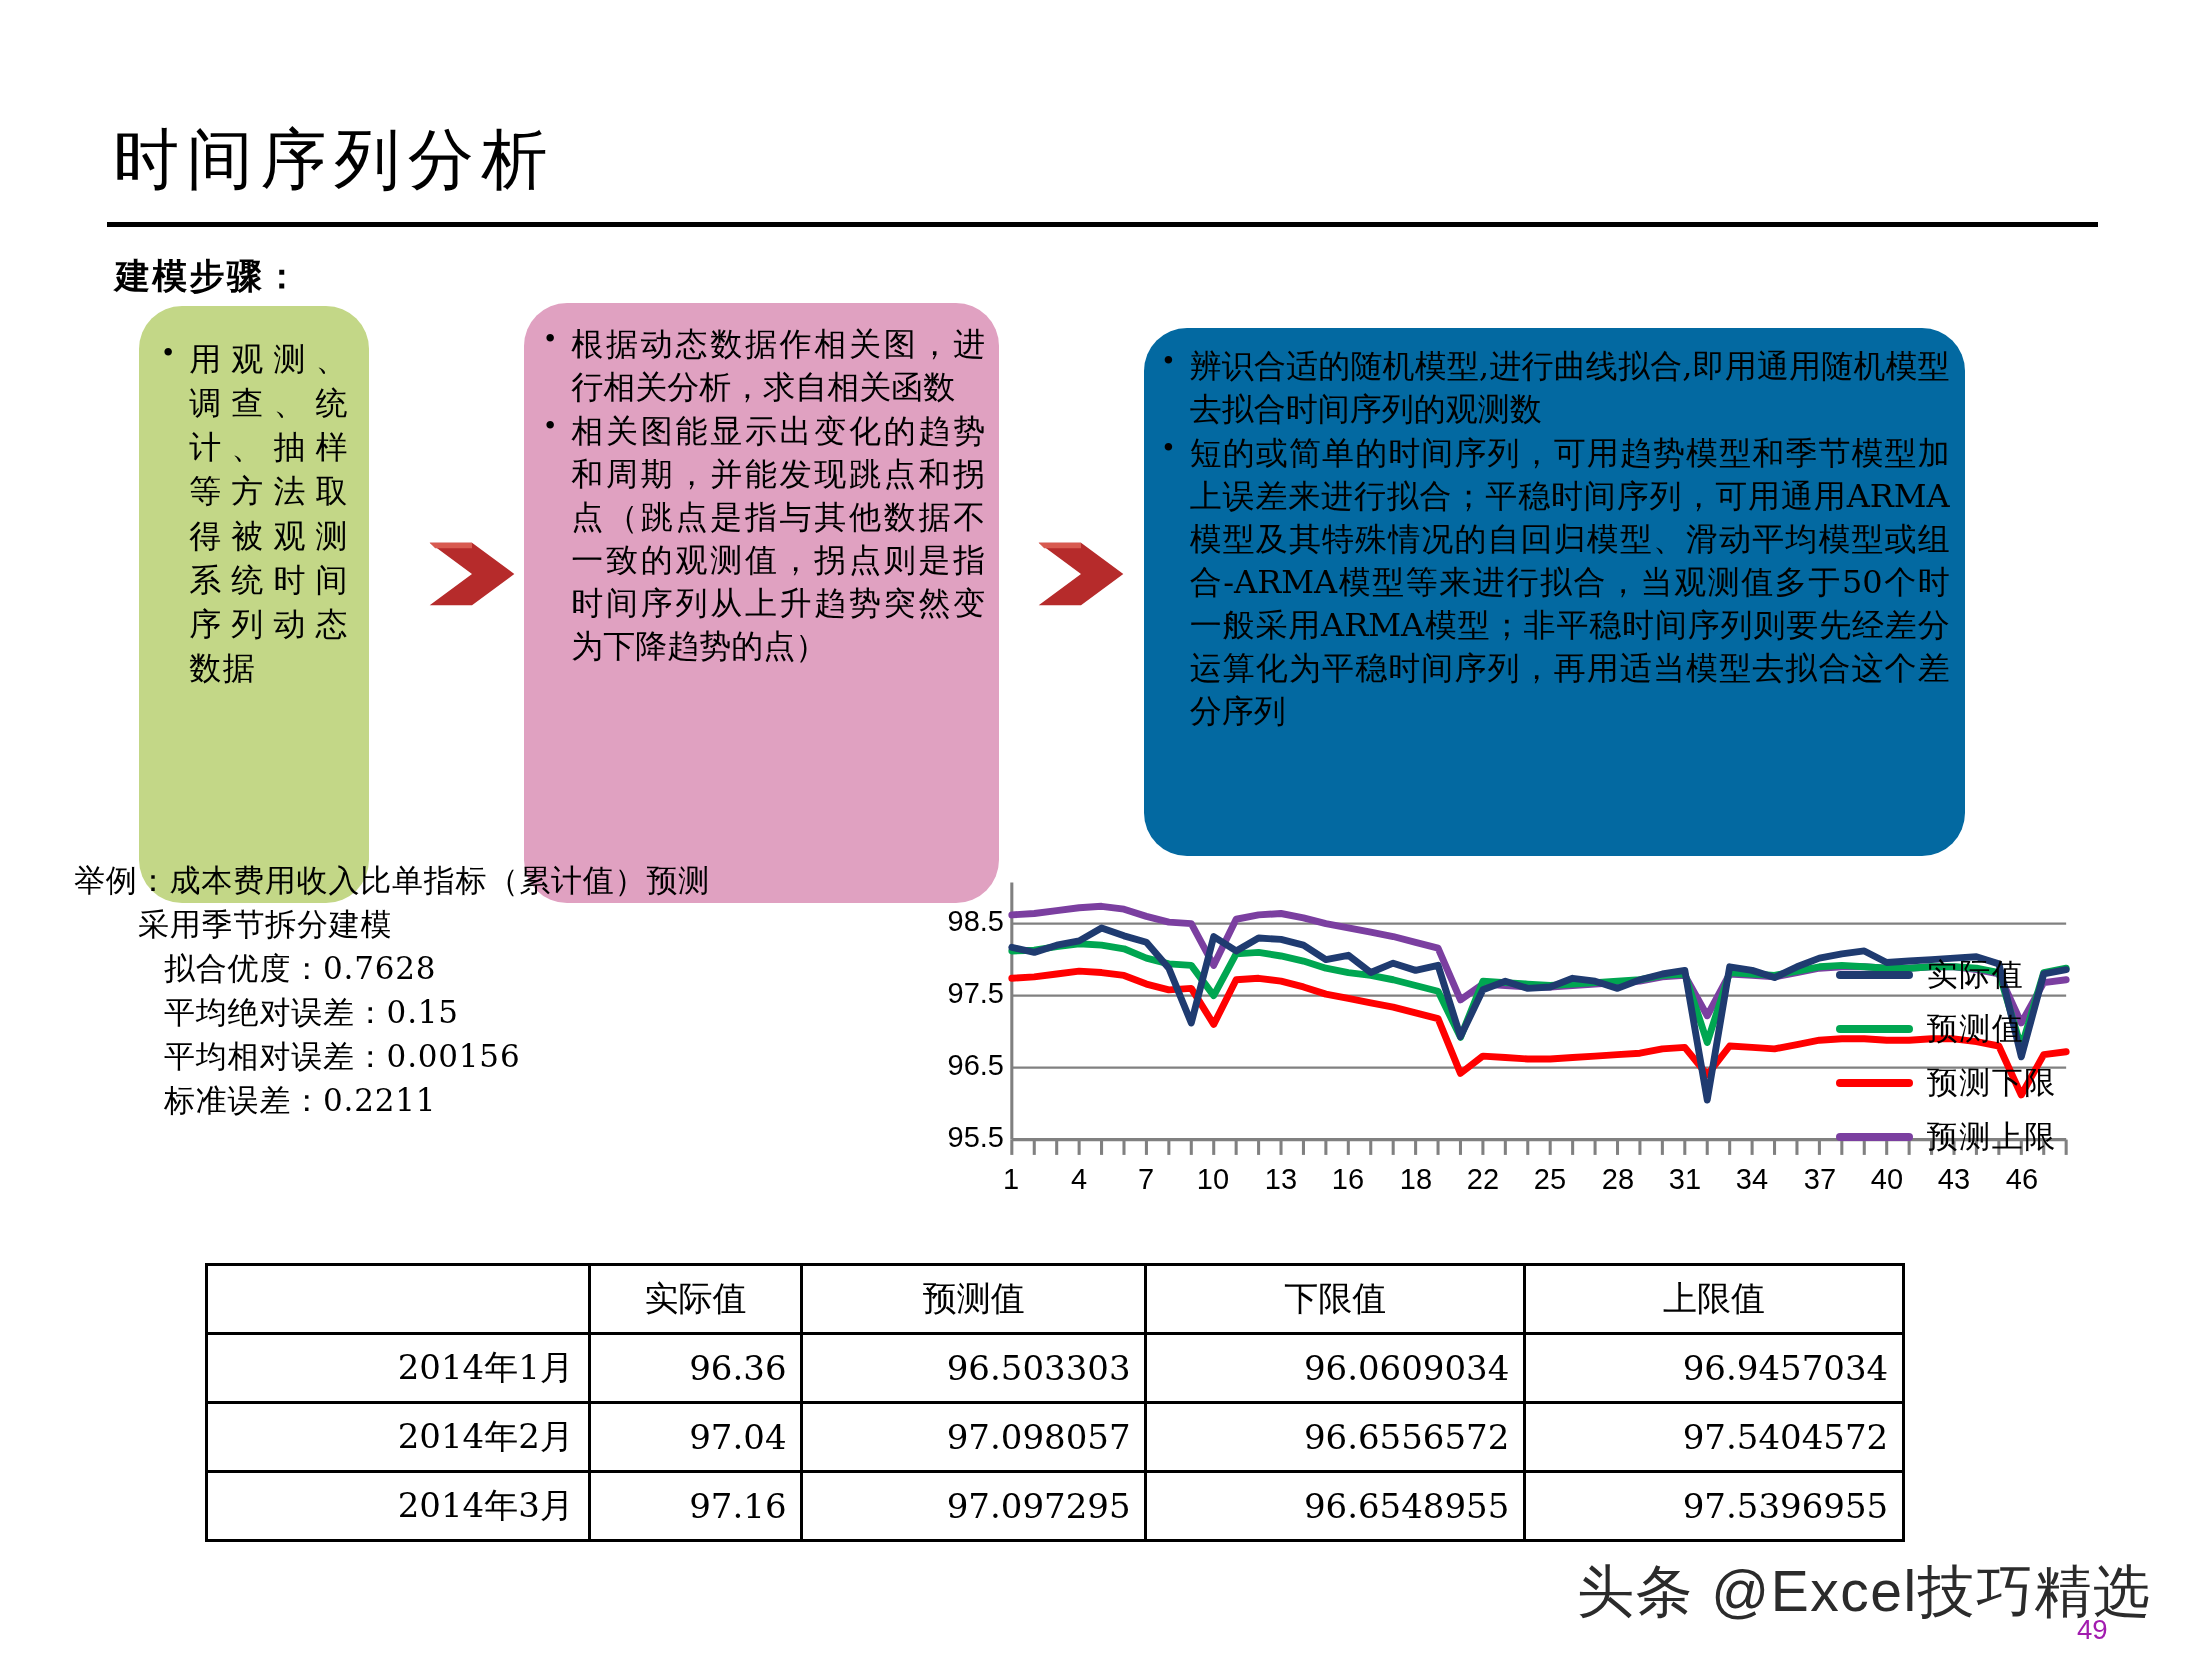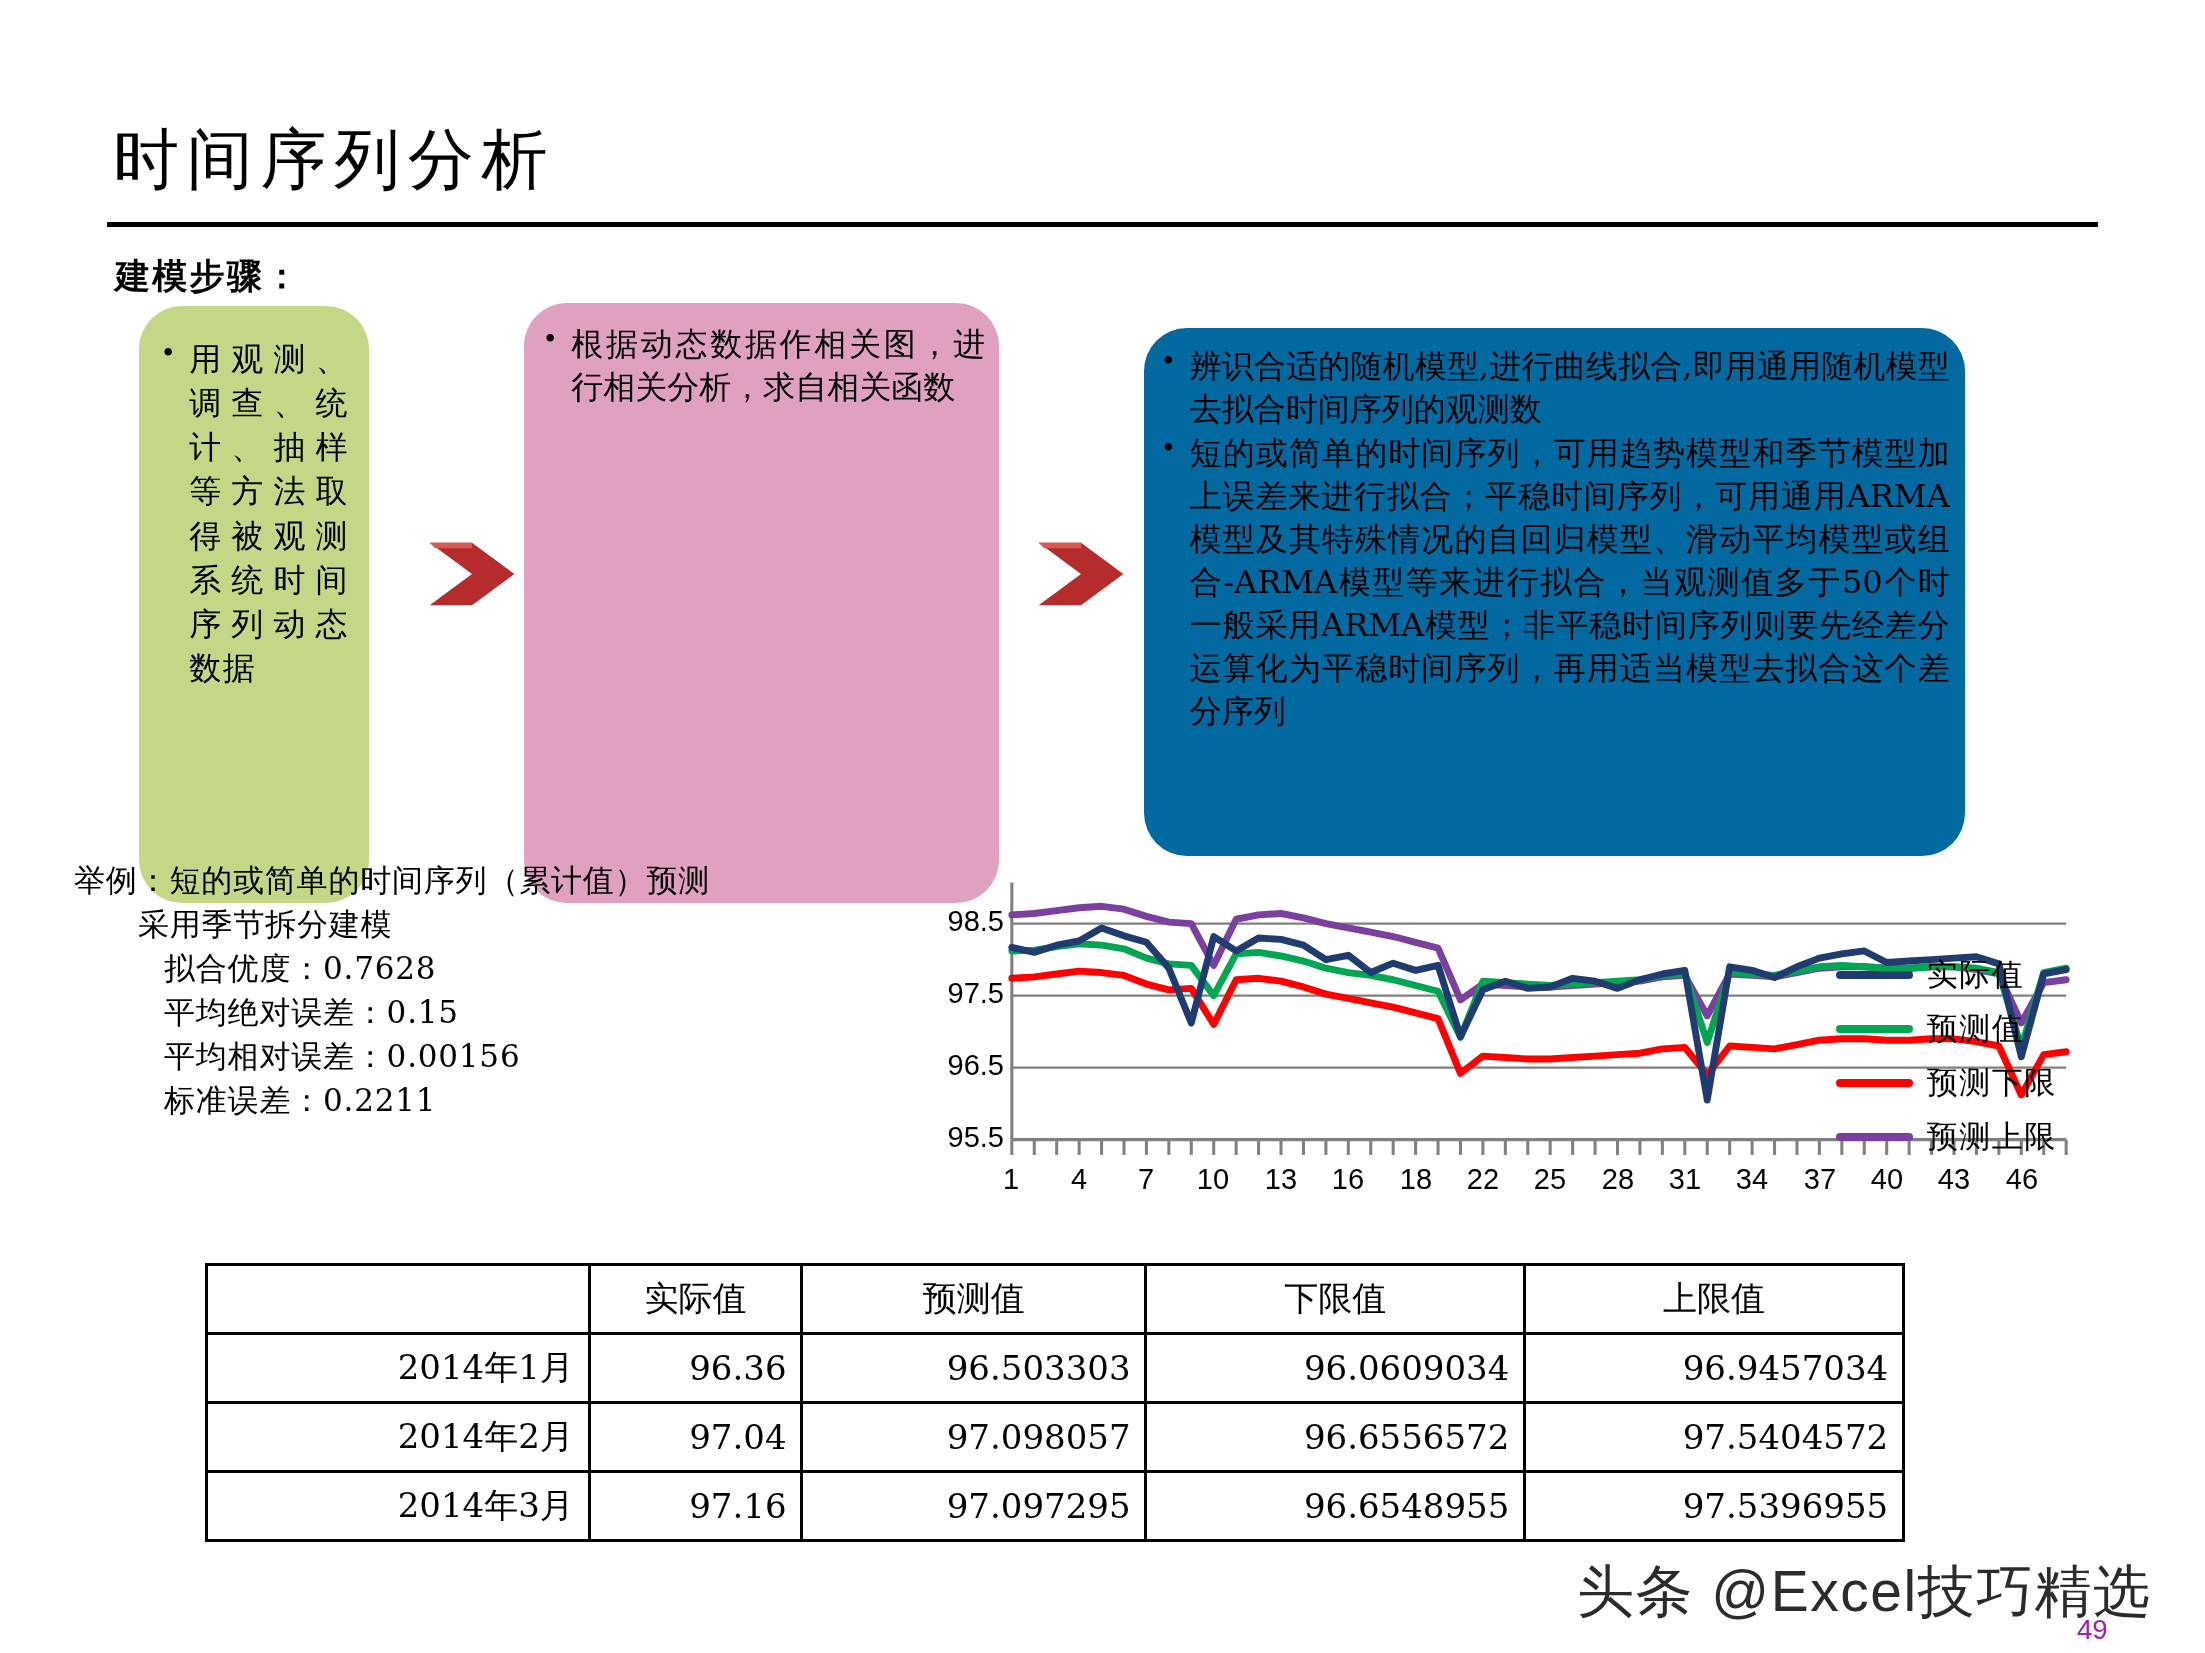--- a/index.html
+++ b/index.html
@@ -118,41 +118,42 @@
 
 <div class="step-box" id="box-green" style="background: rgb(195, 215, 135);">
   <ul>
     <li>用观测、调查、统计、抽样等方法取得被观测系统时间序列动态数据</li>
   </ul>
 </div>
 
 <div class="step-box" id="box-pink" style="background: rgb(224, 161, 193);">
   <ul>
     <li>根据动态数据作相关图，进行相关分析，求自相关函数</li>
+    <li>相关图能显示出变化的趋势和周期，并能发现跳点和拐点（跳点是指与其他数据不一致的观测值，拐点则是指时间序列从上升趋势突然变为下降趋势的点）</li>
   </ul>
 </div>
 
 <div class="step-box" id="box-blue" style="background: #0369a1;">
   <ul>
     <li>辨识合适的随机模型,进行曲线拟合,即用通用随机模型去拟合时间序列的观测数</li>
     <li>短的或简单的时间序列，可用趋势模型和季节模型加上误差来进行拟合；平稳时间序列，可用通用ARMA模型及其特殊情况的自回归模型、滑动平均模型或组合-ARMA模型等来进行拟合，当观测值多于50个时一般采用ARMA模型；非平稳时间序列则要先经差分运算化为平稳时间序列，再用适当模型去拟合这个差分序列</li>
   </ul>
 </div>
 
 <svg class="chevron" id="arrow-1" viewBox="0 0 100 100">
   <polygon points="4,16 50,16 96,50 50,84 4,84 50,50" fill="#b62b2b"></polygon>
   <polygon points="4,16 50,16 50,22 10,22" fill="#d85a50"></polygon>
 </svg>
 <svg class="chevron" id="arrow-2" viewBox="0 0 100 100">
   <polygon points="4,16 50,16 96,50 50,84 4,84 50,50" fill="#b62b2b"></polygon>
   <polygon points="4,16 50,16 50,22 10,22" fill="#d85a50"></polygon>
 </svg>
 
 <div id="example-block">
-  <div class="ex-line">举例：短的或简单的时间序列（累计值）预测</div>
+  <div class="ex-line">举例：成本费用收入比单指标（累计值）预测</div>
   <div class="ex-line ind1">采用季节拆分建模</div>
   <div class="ex-line ind2">
     <span>拟合优度：</span><span>0.7628</span>
   </div>
   <div class="ex-line ind2">
     <span>平均绝对误差：</span><span>0.15</span>
   </div>
   <div class="ex-line ind2">
     <span>平均相对误差：</span><span>0.00156</span>
   </div>

